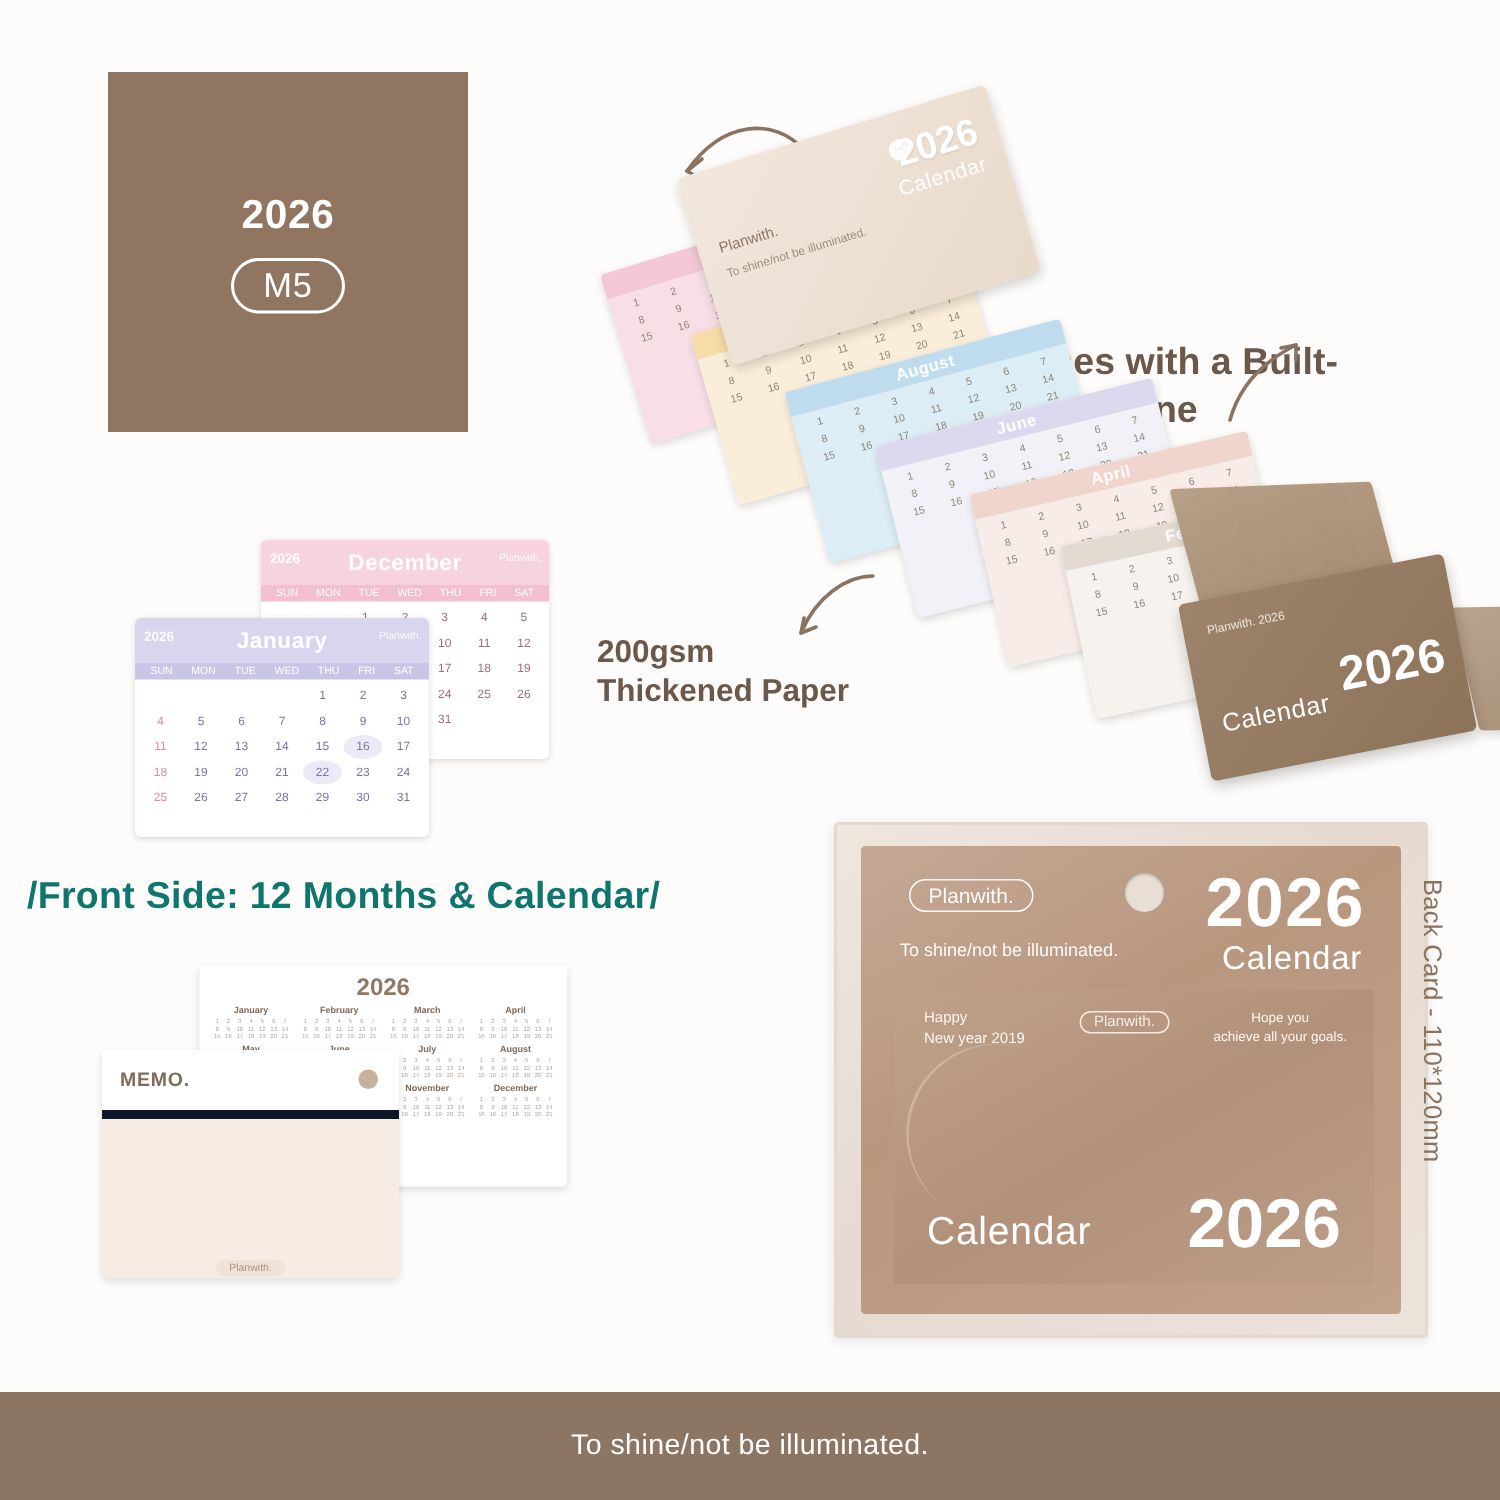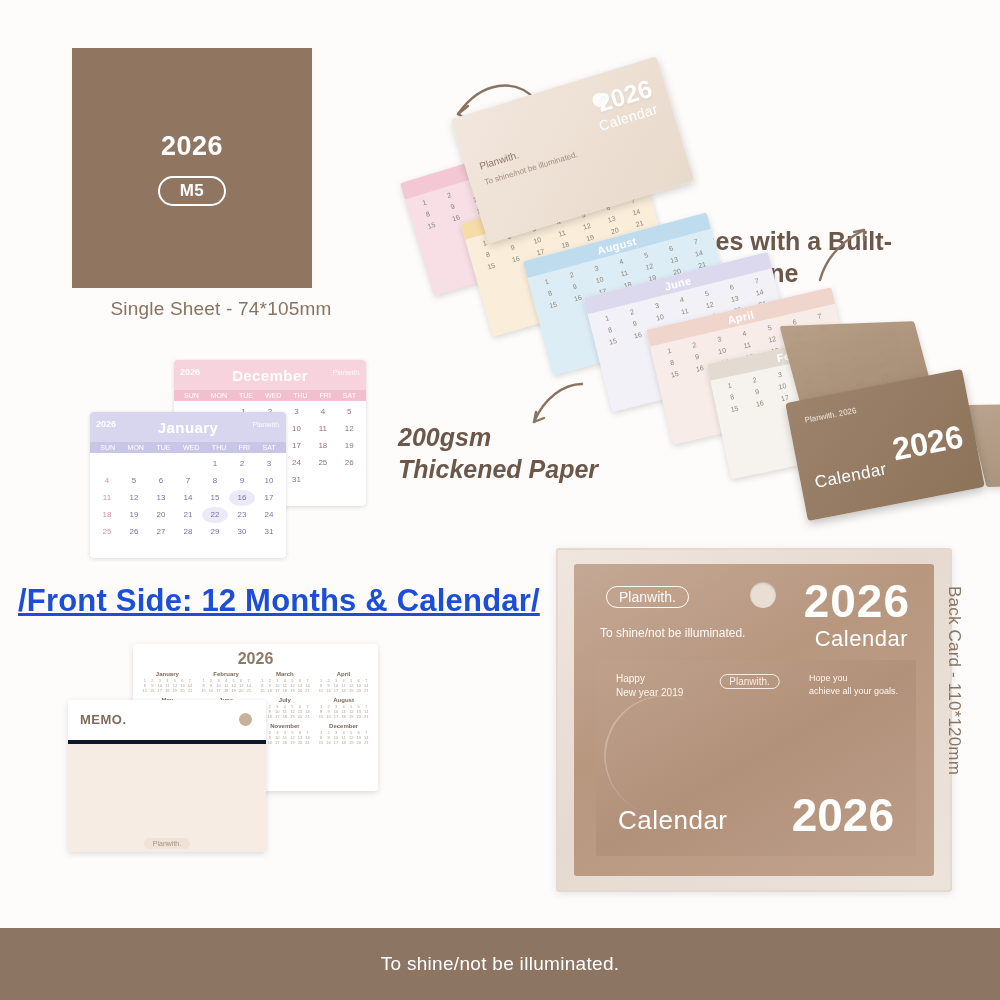--- a/index.html
+++ b/index.html
@@ -30,32 +30,32 @@
       12.3% 30.7%, 9.9% 23.4%, 17.2% 21.5%, 16.9% 13.8%, 24.6% 13.8%,
       26.4% 6.4%, 33.9% 8.2%, 37.7% 1.7%, 44.4% 5.2%
     );
     display:flex;flex-direction:column;align-items:center;justify-content:center;
     color:#ffffff;text-align:center;
   }
   .badge-year{font-size:27px;font-weight:bold;letter-spacing:.5px;line-height:1.25;}
   .badge-title{font-size:27px;font-weight:bold;line-height:1.25;}
   .badge-size{
     margin-top:12px;border:2px solid #ffffff;border-radius:22px;
-    padding:3px 20px;font-size:17px;font-weight:bold;letter-spacing:.5px;
+    padding:3px 20px;font-size:23px;font-weight:normal;letter-spacing:.5px;
   }
   .badge-caption{
     position:absolute;left:76px;top:298px;width:290px;text-align:center;
     font-size:19px;color:#8a7361;letter-spacing:.2px;
   }
 
   
   .anno{position:absolute;font-weight:bold;color:#6b584a;line-height:1.26;}
   .anno-wall{left:322px;top:58px;width:170px;font-size:25px;}
   .anno-built{left:660px;top:182px;width:300px;font-size:25px;text-align:left;}
-  .anno-gsm{left:398px;top:422px;width:270px;font-size:25px;font-style:italic;}
+  .anno-gsm{left:398px;top:422px;width:270px;font-size:21px;}
 
   .arrow{position:absolute;pointer-events:none;}
   .arrow svg{display:block;overflow:visible;}
 
   
   .mini-stack{position:absolute;left:58px;top:360px;width:310px;height:200px;}
   .mini-cal{
     position:absolute;border-radius:4px;box-shadow:0 1px 4px rgba(0,0,0,.14);
     background:#ffffff;overflow:hidden;
   }
@@ -135,21 +135,21 @@
   }
   .easel2{
     position:absolute;left:580px;top:320px;width:120px;height:80px;
     background:linear-gradient(160deg,#b7a08a,#a0876d);
     transform:skewY(13deg) rotate(-14deg);
     border-radius:3px;opacity:.95;
     box-shadow:0 3px 7px rgba(0,0,0,.14);
   }
 
   
-  .section-label{position:absolute;font-size:31px;font-weight:bold;color:#1d4ed8;letter-spacing:.2px;text-decoration:underline;}
+  .section-label{position:absolute;font-size:25px;font-weight:bold;color:#0f766e;letter-spacing:.2px;}
   .label-front{left:18px;top:583px;}
   .label-back{left:8px;top:872px;}
 
   
   .annual{
     position:absolute;left:133px;top:644px;width:245px;height:147px;
     background:#ffffff;border-radius:3px;box-shadow:0 2px 6px rgba(0,0,0,.13);
     padding:6px 8px;box-sizing:border-box;
   }
   .annual .ay{text-align:center;font-size:16px;font-weight:bold;color:#8d7a66;margin-bottom:3px;}
@@ -157,21 +157,21 @@
   .annual .am{font-size:5px;color:#9b8d7d;text-align:center;}
   .annual .am b{display:block;font-size:6px;color:#7c6a58;margin-bottom:1px;}
   .annual .am .dd{display:grid;grid-template-columns:repeat(7,1fr);}
   .annual .am .dd i{font-style:normal;font-size:4px;line-height:5px;color:#b3a698;}
 
   .memo{
     position:absolute;left:68px;top:700px;width:198px;height:152px;
     background:#ffffff;border-radius:3px;box-shadow:0 2px 6px rgba(0,0,0,.13);
     overflow:hidden;
   }
-  .memo .mtop{height:40px;border-bottom:4px solid #0f172a;position:relative;}
+  .memo .mtop{height:40px;border-bottom:6px solid #0f172a;position:relative;}
   .memo .mlabel{position:absolute;left:12px;top:12px;font-size:13px;font-weight:bold;color:#7f6c5b;letter-spacing:.5px;}
   .memo .mdot{position:absolute;right:14px;top:13px;width:13px;height:13px;border-radius:50%;background:#c6b29c;}
   .memo .mbody{height:112px;background:#f6ece4;position:relative;}
   .memo .mbrand{position:absolute;left:50%;transform:translateX(-50%);bottom:7px;
      font-size:7px;color:#a9927c;background:#efe2d6;border-radius:8px;padding:2px 9px;}
 
   
   .pack{
     position:absolute;left:556px;top:548px;width:392px;height:340px;
     background:linear-gradient(140deg,#efe6de 0%,#e6dad0 45%,#ece3db 100%);
@@ -192,21 +192,21 @@
   .pk-hole{position:absolute;left:176px;top:18px;width:26px;height:26px;border-radius:50%;
      background:#e8ded4;box-shadow:inset 0 1px 2px rgba(0,0,0,.2);}
   .pk-sheet{
     position:absolute;left:22px;top:96px;right:18px;height:196px;
     background:linear-gradient(150deg,#bfa18b 0%,#b2917a 50%,#bb9d87 100%);
     border-radius:2px;
   }
   .pk-happy{position:absolute;left:20px;top:12px;font-size:10px;color:#fdf6ef;line-height:1.4;}
   .pk-mid{position:absolute;left:48%;transform:translateX(-50%);top:14px;font-size:10px;color:#fdf6ef;
      border:1px solid #fdf6ef;border-radius:9px;padding:1px 9px;opacity:.9;}
-  .pk-hope{position:absolute;right:18px;top:12px;font-size:9px;color:#fdf6ef;text-align:left;line-height:1.4;}
+  .pk-hope{position:absolute;right:18px;top:12px;font-size:9px;color:#fdf6ef;text-align:center;line-height:1.4;}
   .pk-bigyear{position:absolute;right:22px;bottom:14px;font-size:46px;font-weight:bold;color:#ffffff;}
   .pk-bigcal{position:absolute;left:22px;bottom:20px;font-size:26px;color:#ffffff;letter-spacing:.5px;}
   .pk-swoosh{position:absolute;left:8px;bottom:40px;width:120px;height:120px;
      border-left:2px solid rgba(255,255,255,.5);border-radius:50%;transform:rotate(22deg);opacity:.5;}
 
   .side-note{
     position:absolute;left:944px;top:586px;
     font-size:17px;color:#8a7361;letter-spacing:.2px;
     writing-mode:vertical-rl;
   }
@@ -222,21 +222,20 @@
 <body>
 
 <div class="stage">
 
   <div class="badge-wrap">
     <div class="badge">
       <div class="badge-year">2026</div>
       <div class="badge-size">M5</div>
     </div>
   </div>
-  <div class="badge-caption">Single Sheet - 74*105mm</div>
 
   <div class="anno anno-built" style="white-space:pre-line;margin-top:44px;">Comes with a Built-
 In Tear Line</div>
   <div class="anno anno-gsm" style="white-space:pre-line;">200gsm
 Thickened Paper</div>
 
   <div class="arrow" style="left:452px;top:70px;width:90px;height:60px;">
     <svg width="90" height="60" viewBox="0 0 90 60">
       <path d="M6 44 C 30 10, 64 8, 84 30" fill="none" stroke="#8a7361" stroke-width="2.4" stroke-linecap="round"></path>
       <path d="M6 44 L 16 36 M6 44 L 16 50" fill="none" stroke="#8a7361" stroke-width="2.4" stroke-linecap="round"></path>

